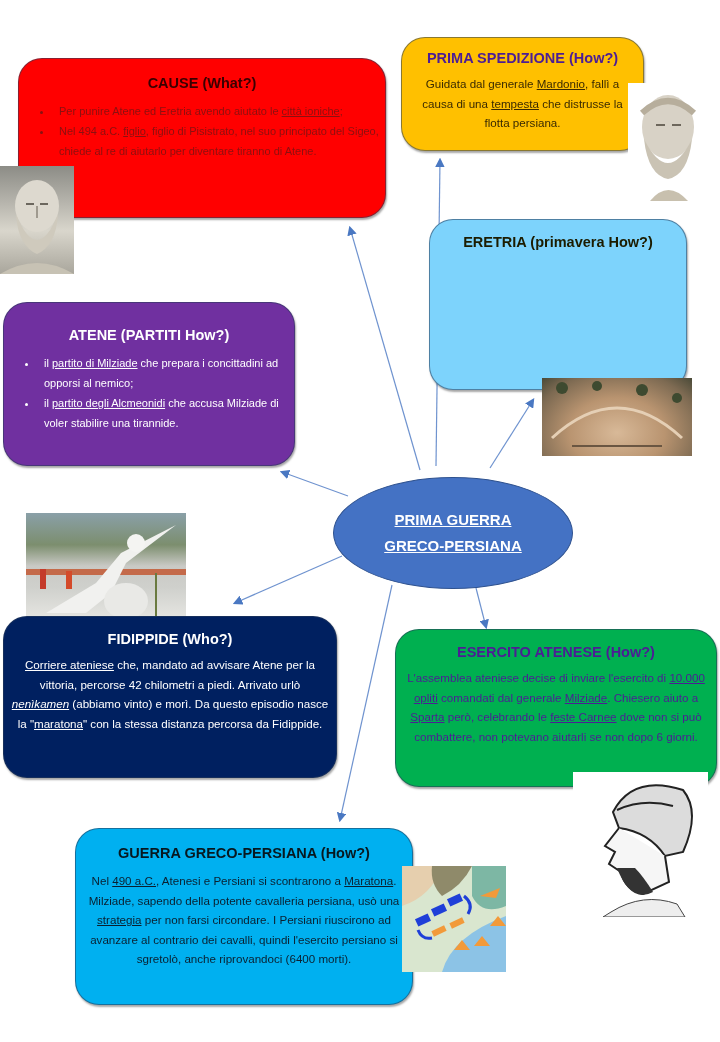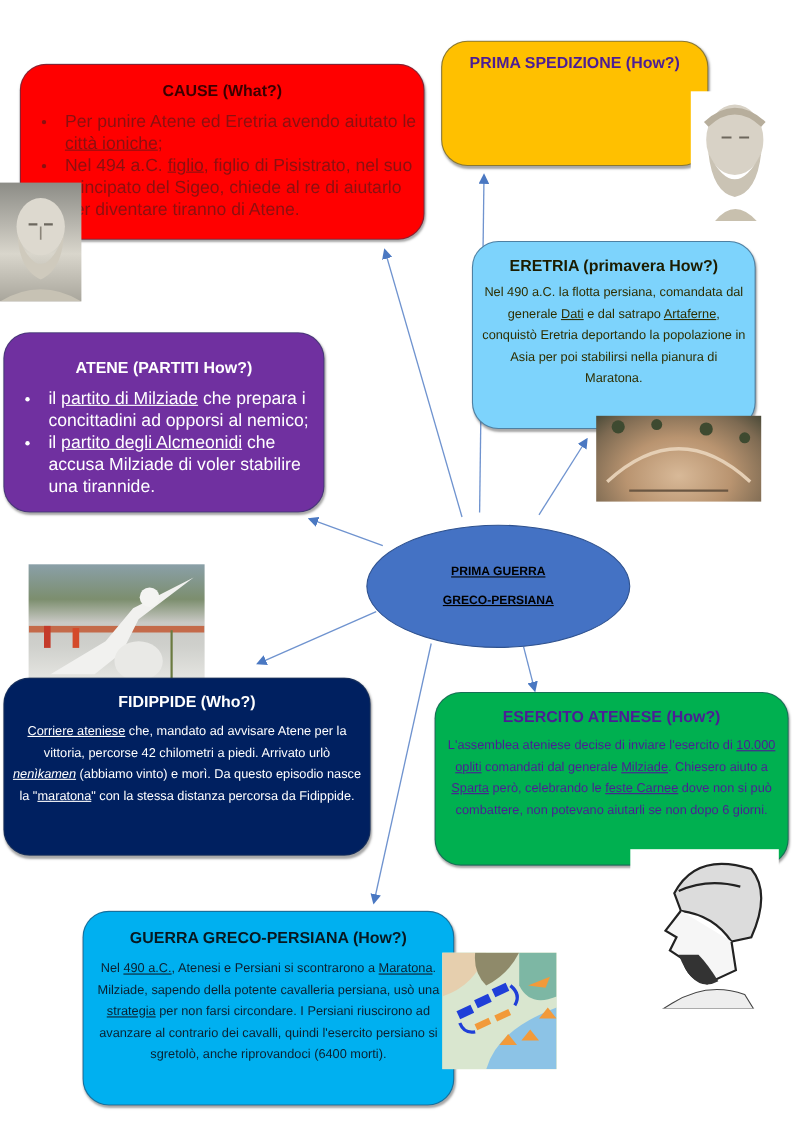--- a/index.html
+++ b/index.html
@@ -2,29 +2,29 @@
 <html><head>
 <meta charset="utf-8">
 <style>
   html, body { margin:0; padding:0; }
   body { width:720px; height:1042px; background:#ffffff; position:relative; overflow:hidden;
          font-family:"Liberation Sans", "DejaVu Sans", sans-serif; }
   .box { position:absolute; border-radius:24px; box-sizing:border-box; text-align:center;
          box-shadow: 1px 2px 2px rgba(0,0,0,0.35); border:1.5px solid rgba(40,60,90,0.55); }
   .box h3 { margin:0; font-size:14.5px; font-weight:bold; }
   .box p { margin:0; font-size:11.6px; line-height:19.5px; }
-  .box ul { margin:0; padding:0 0 0 34px; text-align:left; font-size:16px; line-height:20px; }
+  .box ul { margin:0; padding:0 0 0 34px; text-align:left; font-size:11px; line-height:20px; }
   .box ul li { padding-left:6px; }
   u { text-decoration:underline; }
   .photo { position:absolute; overflow:hidden; }
   svg.links { position:absolute; left:0; top:0; }
   .ellipse { position:absolute; left:333px; top:477px; width:240px; height:112px; border-radius:50%;
              background:#4472c4; border:1.5px solid #2f528f; box-sizing:border-box;
              display:flex; flex-direction:column; align-items:center; justify-content:center; }
-  .ellipse span { color:#000000; font-weight:bold; font-size:11px; line-height:26px; text-decoration:underline; }
+  .ellipse span { color:#ffffff; font-weight:bold; font-size:15px; line-height:26px; text-decoration:underline; }
 </style>
 </head>
 <body>
 
 <svg class="links" width="720" height="1042" viewBox="0 0 720 1042">
   <defs>
     <marker id="ah" markerWidth="8" markerHeight="8" refX="6" refY="4" orient="auto">
       <path d="M0,0 L8,4 L0,8 z" fill="#4a78c2"></path>
     </marker>
   </defs>
@@ -52,35 +52,35 @@
     <ellipse cx="37" cy="40" rx="22" ry="26" fill="#ddd9cf"></ellipse>
     <path d="M16,48 Q37,100 58,48 Q56,80 37,88 Q18,80 16,48z" fill="#cfcabd"></path>
     <path d="M26,38 h8 M40,38 h8" stroke="#6b675e" stroke-width="2"></path>
     <path d="M37,40 v12" stroke="#8a857a" stroke-width="1.5"></path>
     <path d="M0,108 Q37,86 74,108z" fill="#c7c2b4"></path>
   </svg>
 </div>
 
 <div class="box" style="left:401px; top:37px; width:243px; height:114px; background:#ffc000; color:#3a2a00; padding:12px 10px 0 10px;">
   <h3 style="color:#4c1d95;">PRIMA SPEDIZIONE (How?)</h3>
+  <p style="margin-top:8px;"><span>Guidata dal generale </span><u>Mardonio</u><span>, fallì a causa di una </span><u>tempesta</u><span> che distrusse la flotta persiana.</span></p>
 </div>
 
 <div class="photo" style="left:628px; top:83px; width:80px; height:118px; background:#fff;">
   <svg width="80" height="118" viewBox="0 0 80 118">
     <ellipse cx="40" cy="44" rx="26" ry="32" fill="#d8d2c6"></ellipse>
     <path d="M16,56 Q40,104 64,56 Q60,92 40,96 Q20,92 16,56z" fill="#cac3b4"></path>
     <path d="M14,30 Q40,6 66,30" stroke="#b7ae9c" stroke-width="6" fill="none"></path>
     <path d="M28,42 h9 M44,42 h9" stroke="#6d675c" stroke-width="2"></path>
     <path d="M22,118 Q40,96 60,118z" fill="#c8c0ae"></path>
   </svg>
 </div>
 
 <div class="box" style="left:429px; top:219px; width:258px; height:171px; background:#7dd3fc; color:#2e2e00; padding:14px 8px 0 8px;">
   <h3 style="color:#1c1c00;">ERETRIA (primavera How?)</h3>
-  <p style="margin-top:6px;"><span>Nel 490 a.C. la flotta persiana, comandata dal generale </span><u>Dati</u><span> e dal satrapo </span><u>Artaferne</u><span>, conquistò Eretria deportando la popolazione in Asia per poi stabilirsi nella pianura di Maratona.</span></p>
 </div>
 
 <div class="photo" style="left:542px; top:378px; width:150px; height:78px; background:radial-gradient(ellipse at 50% 70%, #d8b998 0%, #b99470 45%, #7d6a52 80%, #4a4a38 100%);">
   <svg width="150" height="78" viewBox="0 0 150 78">
     <path d="M10,60 Q75,0 140,60" stroke="#e5cfb5" stroke-width="3" fill="none"></path>
     <path d="M30,68 h90" stroke="#6a5642" stroke-width="2"></path>
     <circle cx="20" cy="10" r="6" fill="#3e4a30"></circle>
       <circle cx="55" cy="8" r="5" fill="#3e4a30"></circle>
     <circle cx="100" cy="12" r="6" fill="#3e4a30"></circle>
       <circle cx="135" cy="20" r="5" fill="#3e4a30"></circle>

